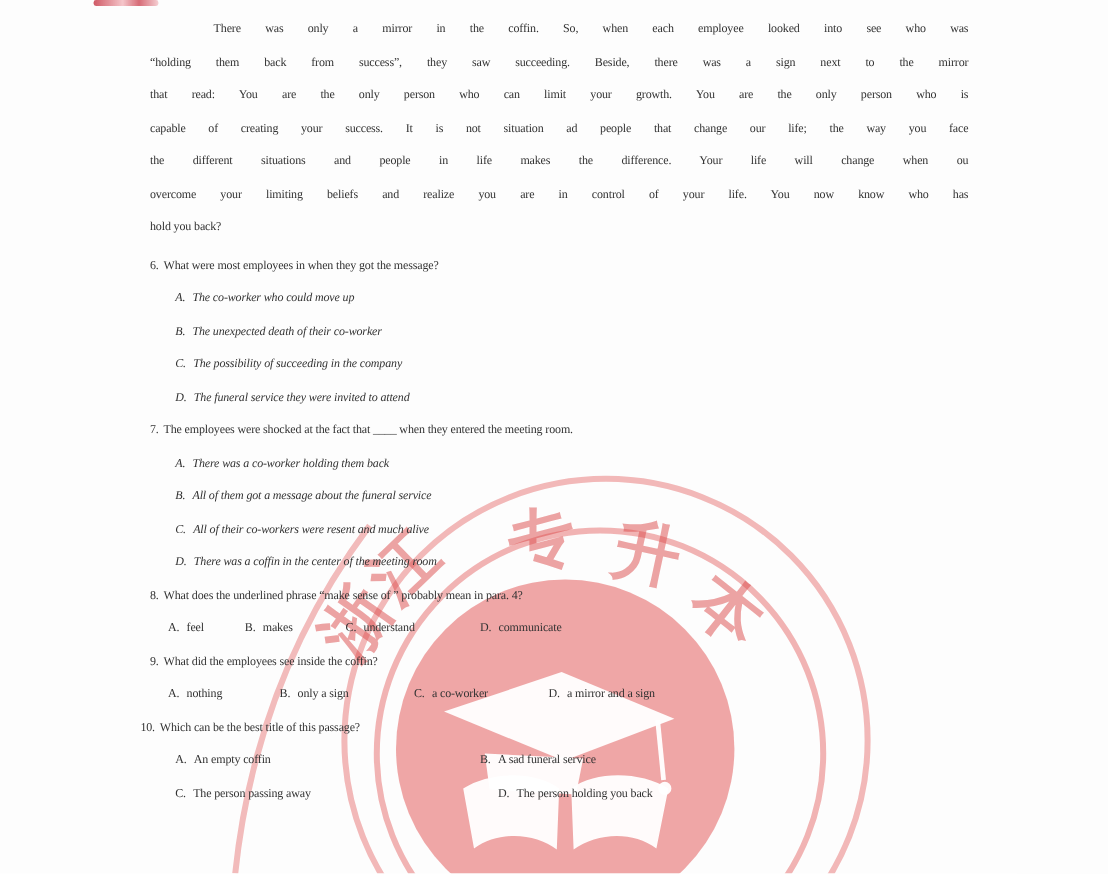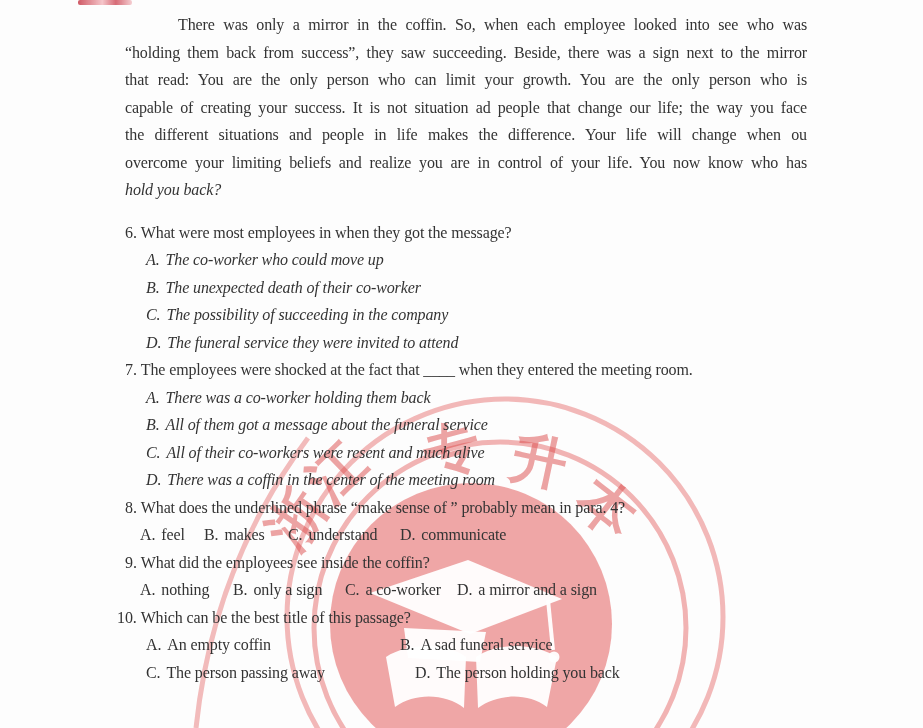--- a/index.html
+++ b/index.html
@@ -17,27 +17,27 @@
   
   .red-artifact{
     position:absolute;left:78px;top:0;width:54px;height:5px;z-index:3;
     background:linear-gradient(90deg, rgba(199,61,75,.85), rgba(235,130,140,.45) 45%, rgba(204,70,84,.8) 70%, rgba(230,120,130,.35));
     border-radius:2px;filter:blur(.6px);
   }
   
   .content{
     position:absolute;top:0;left:0;right:0;z-index:2;
     padding:11px 116px 0 125px;
-    font-size:16px;line-height:27.5px;letter-spacing:-0.12px;
+    font-size:10px;line-height:27.5px;letter-spacing:-0.12px;
   }
   .pline{text-align:justify;text-align-last:justify;white-space:nowrap;}
   .pline.first{padding-left:53px;}
-  .pline.last{text-align-last:left;font-style:italic;}
+  .pline.last{text-align-last:left;}
   .question{margin-top:0;}
-  .q-first{margin-top:15px;}
+  .q-first{margin-top:4px;}
   .qnum{margin-right:4px;}
   .qnum.wide{margin-left:-8px;}
   .opt{padding-left:21px;font-style:italic;}
   .olabel{margin-right:6px;}
   .optrow{position:relative;height:27.5px;text-align:right;}
   .optrow .io{position:absolute;top:0;white-space:nowrap;}
 </style>
 </head>
 <body>
 

